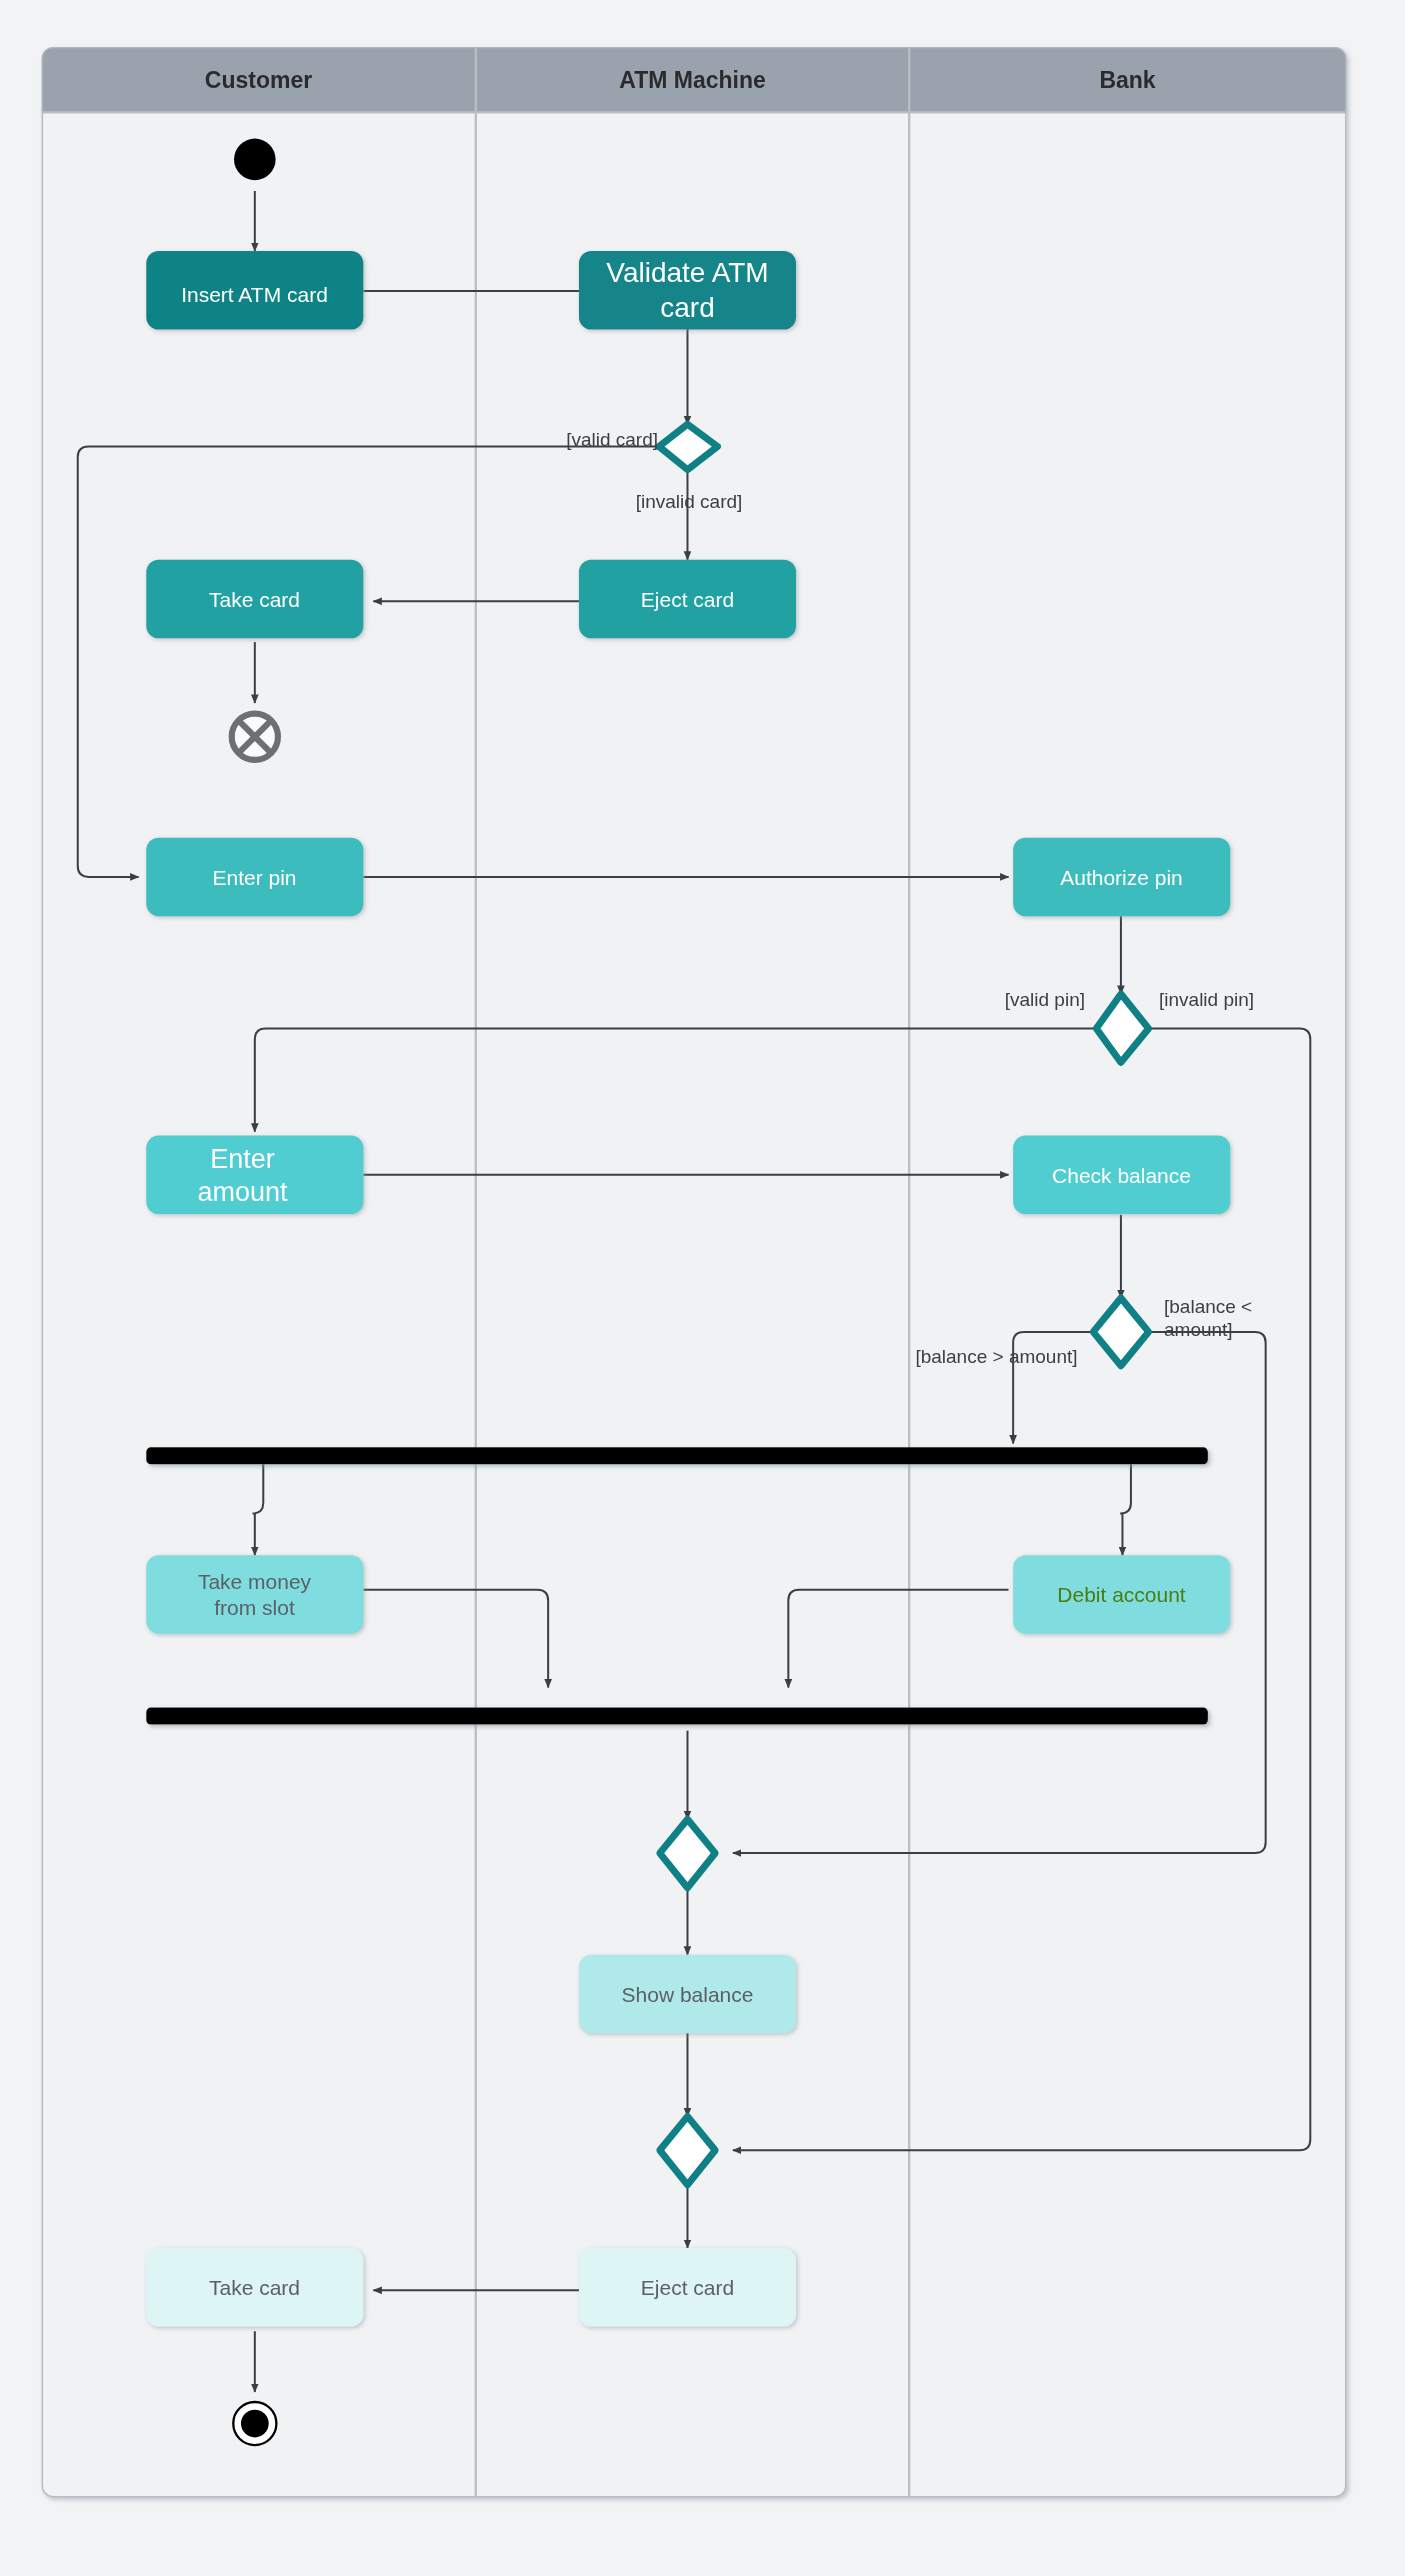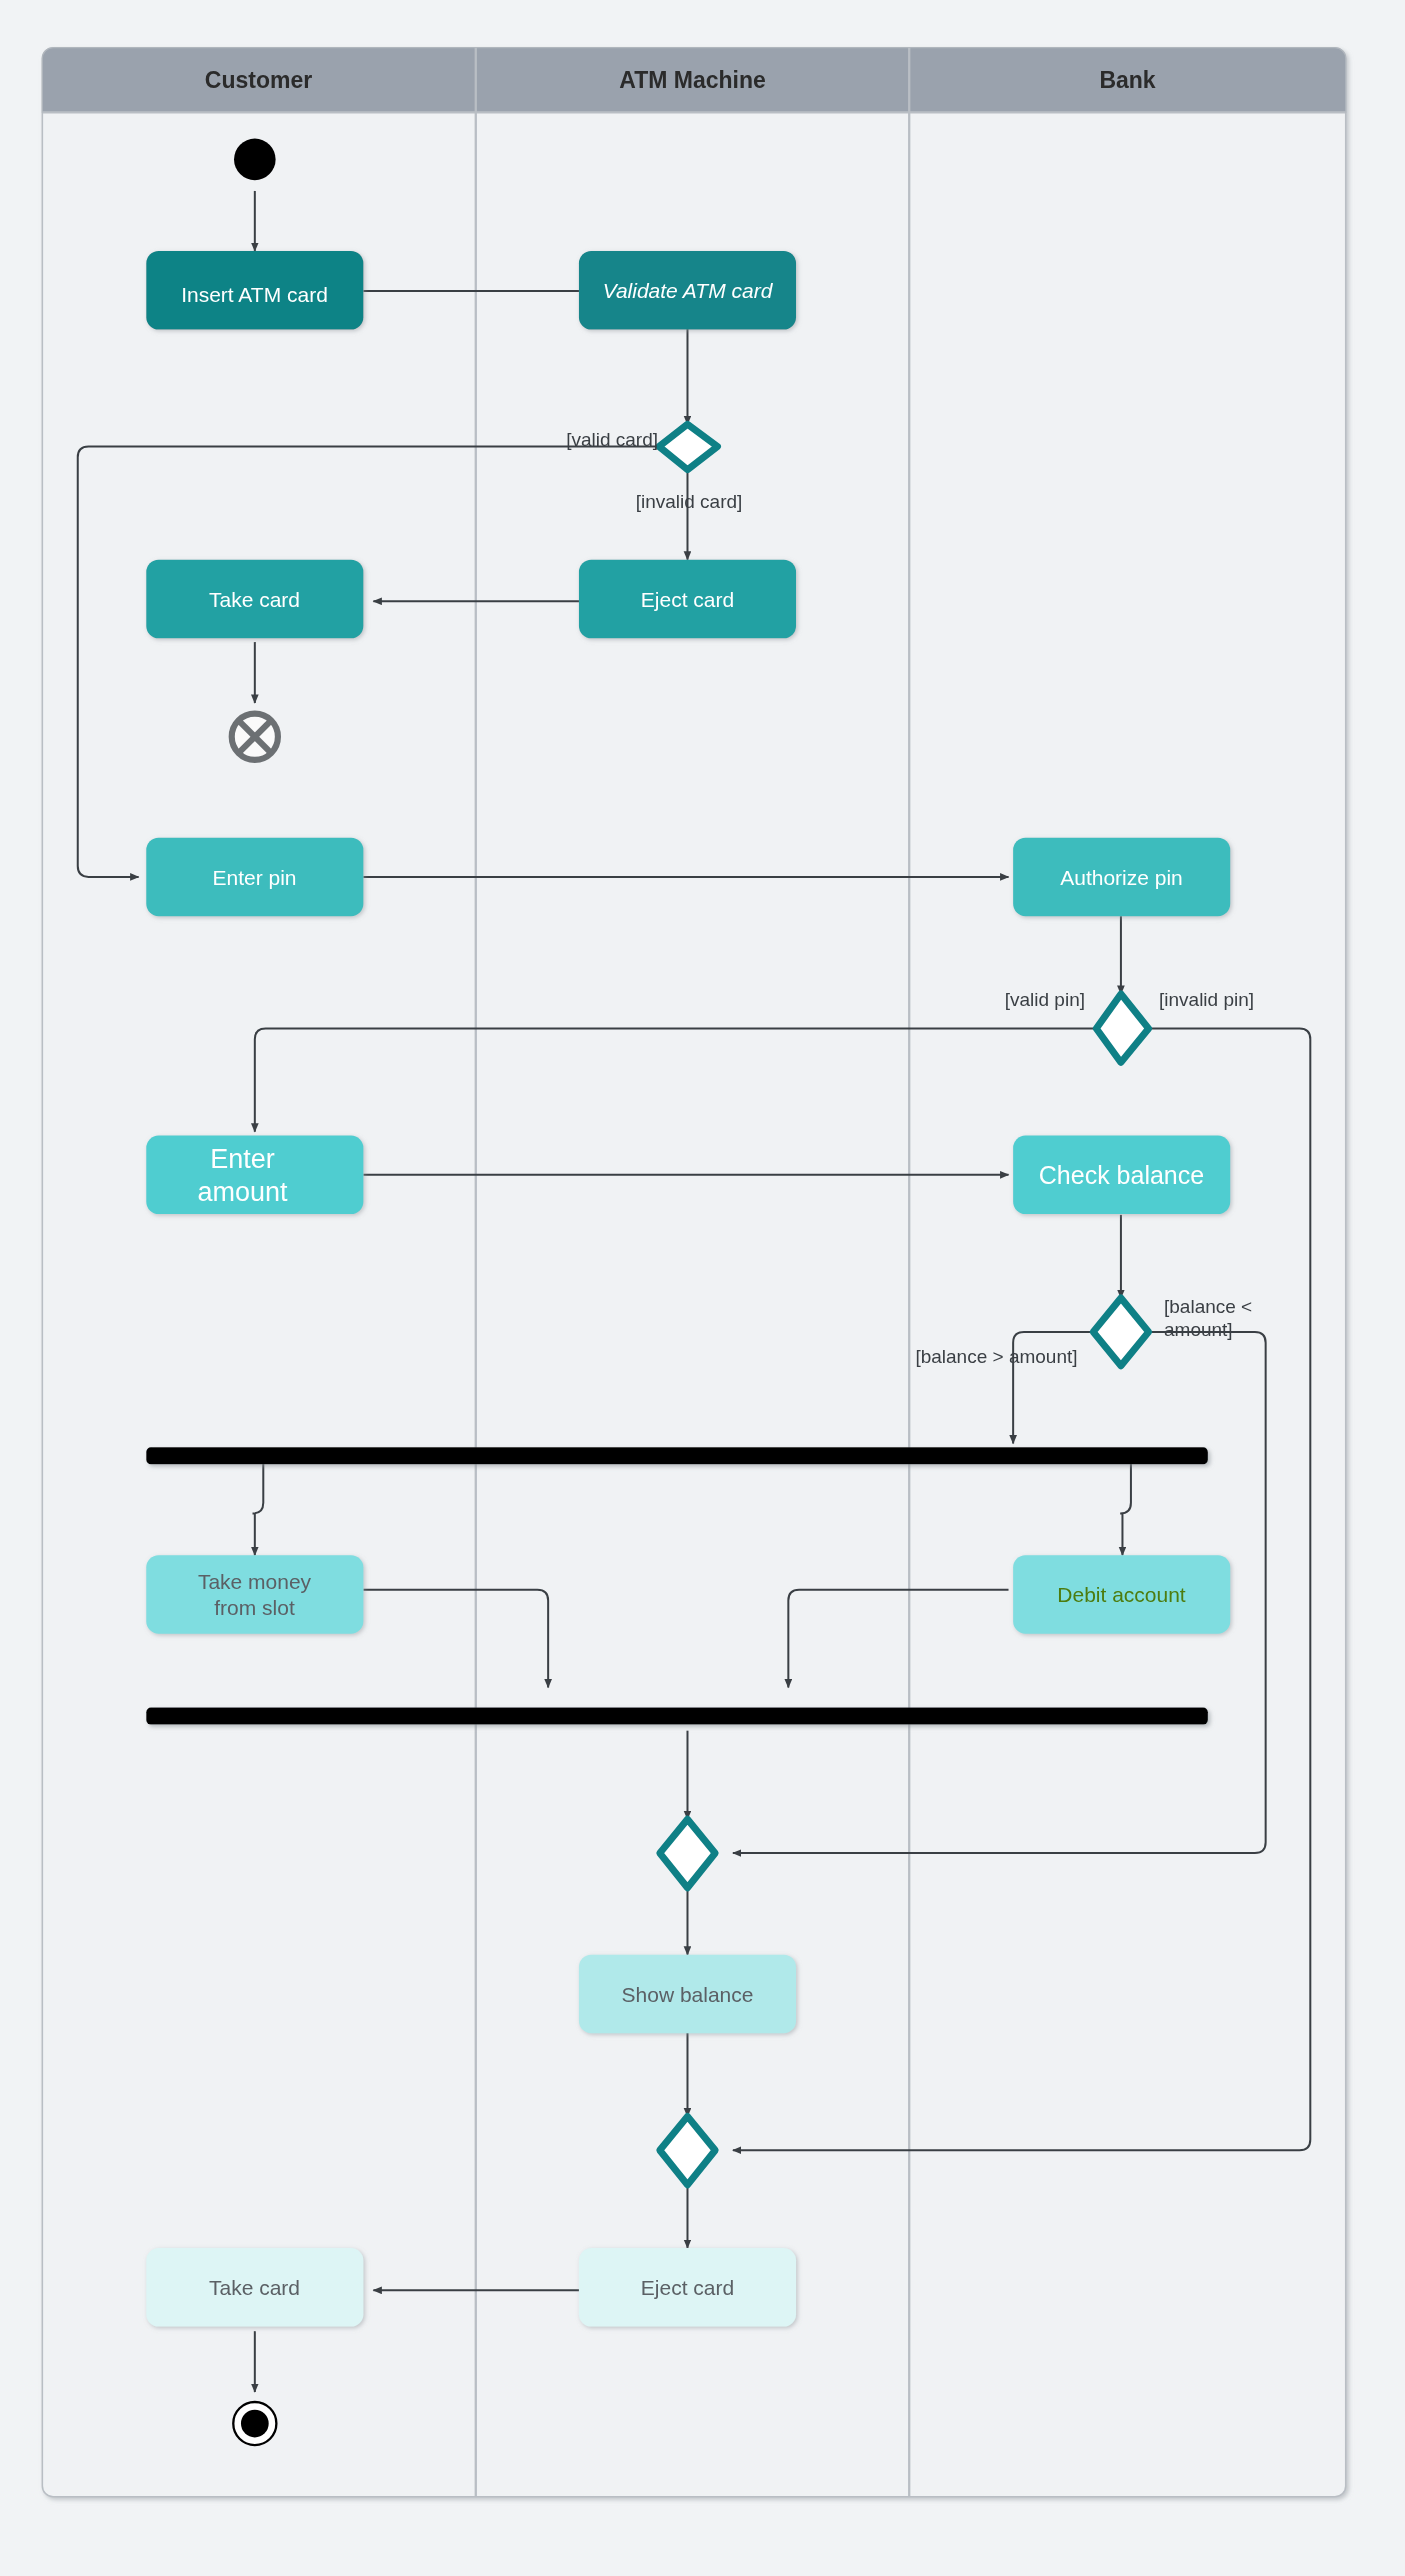--- a/index.html
+++ b/index.html
@@ -195,33 +195,33 @@
       <circle cx="331" cy="3148" r="18" fill="#000000"></circle>
     </g>
   </svg>
 
   <div class="lane-title" style="left:42px; top:48px; width:433px; height:65px;">Customer</div>
   <div class="lane-title" style="left:476px; top:48px; width:433px; height:65px;">ATM Machine</div>
   <div class="lane-title" style="left:909px; top:48px; width:437px; height:65px;">Bank</div>
 
   <div class="node-label" style="left:146px; top:251px; width:217px; height:88px; font-size:21px; color:#ffffff; padding:0 10.8px;">Insert ATM card</div>
 
-  <div class="node-label" style="left:579px; top:251px; width:217px; height:79px; font-size:21px; color:#ffffff; padding:16px 23px;font-style:italic;">Validate ATM card</div>
+  <div class="node-label" style="left:579px; top:251px; width:217px; height:79px; font-size:28px; color:#ffffff; padding:16px 23px;">Validate ATM card</div>
 
   <div class="node-label" style="left:579px; top:560px; width:217px; height:79px; font-size:21px; color:#ffffff; padding:0 10.8px;">Eject card</div>
 
   <div class="node-label" style="left:146px; top:560px; width:217px; height:79px; font-size:21px; color:#ffffff; padding:0 10.8px;">Take card</div>
 
   <div class="node-label" style="left:146px; top:838px; width:217px; height:79px; font-size:21px; color:#ffffff; padding:0 25px;">Enter pin</div>
 
   <div class="node-label" style="left:1013px; top:838px; width:217px; height:79px; font-size:21px; color:#ffffff; padding:0 10.8px;">Authorize pin</div>
 
   <div class="node-label" style="left:146px; top:1136px; width:193px; height:79px; font-size:27px; color:#ffffff; padding:0 24px;">Enter amount</div>
 
-  <div class="node-label" style="left:1013px; top:1136px; width:217px; height:79px; font-size:25px; color:#ffffff; padding:0 10.8px;">Check balance</div>
+  <div class="node-label" style="left:1013px; top:1136px; width:217px; height:79px; font-size:21px; color:#ffffff; padding:0 10.8px;">Check balance</div>
 
   <div class="node-label" style="left:146px; top:1555px; width:217px; height:79px; font-size:21px; color:#5b6065; padding:0 31px;">Take money from slot</div>
 
   <div class="node-label" style="left:1013px; top:1555px; width:217px; height:79px; font-size:21px; color:#4d7c0f; padding:0 10.8px;">Debit account</div>
 
   <div class="node-label" style="left:579px; top:1955px; width:217px; height:79px; font-size:21px; color:#5b6065; padding:0 10.8px;">Show balance</div>
 
   <div class="node-label" style="left:579px; top:2248px; width:217px; height:79px; font-size:21px; color:#5b6065; padding:0 10.8px;">Eject card</div>
 
   <div class="node-label" style="left:146px; top:2248px; width:217px; height:79px; font-size:21px; color:#5b6065; padding:0 10.8px;">Take card</div>

